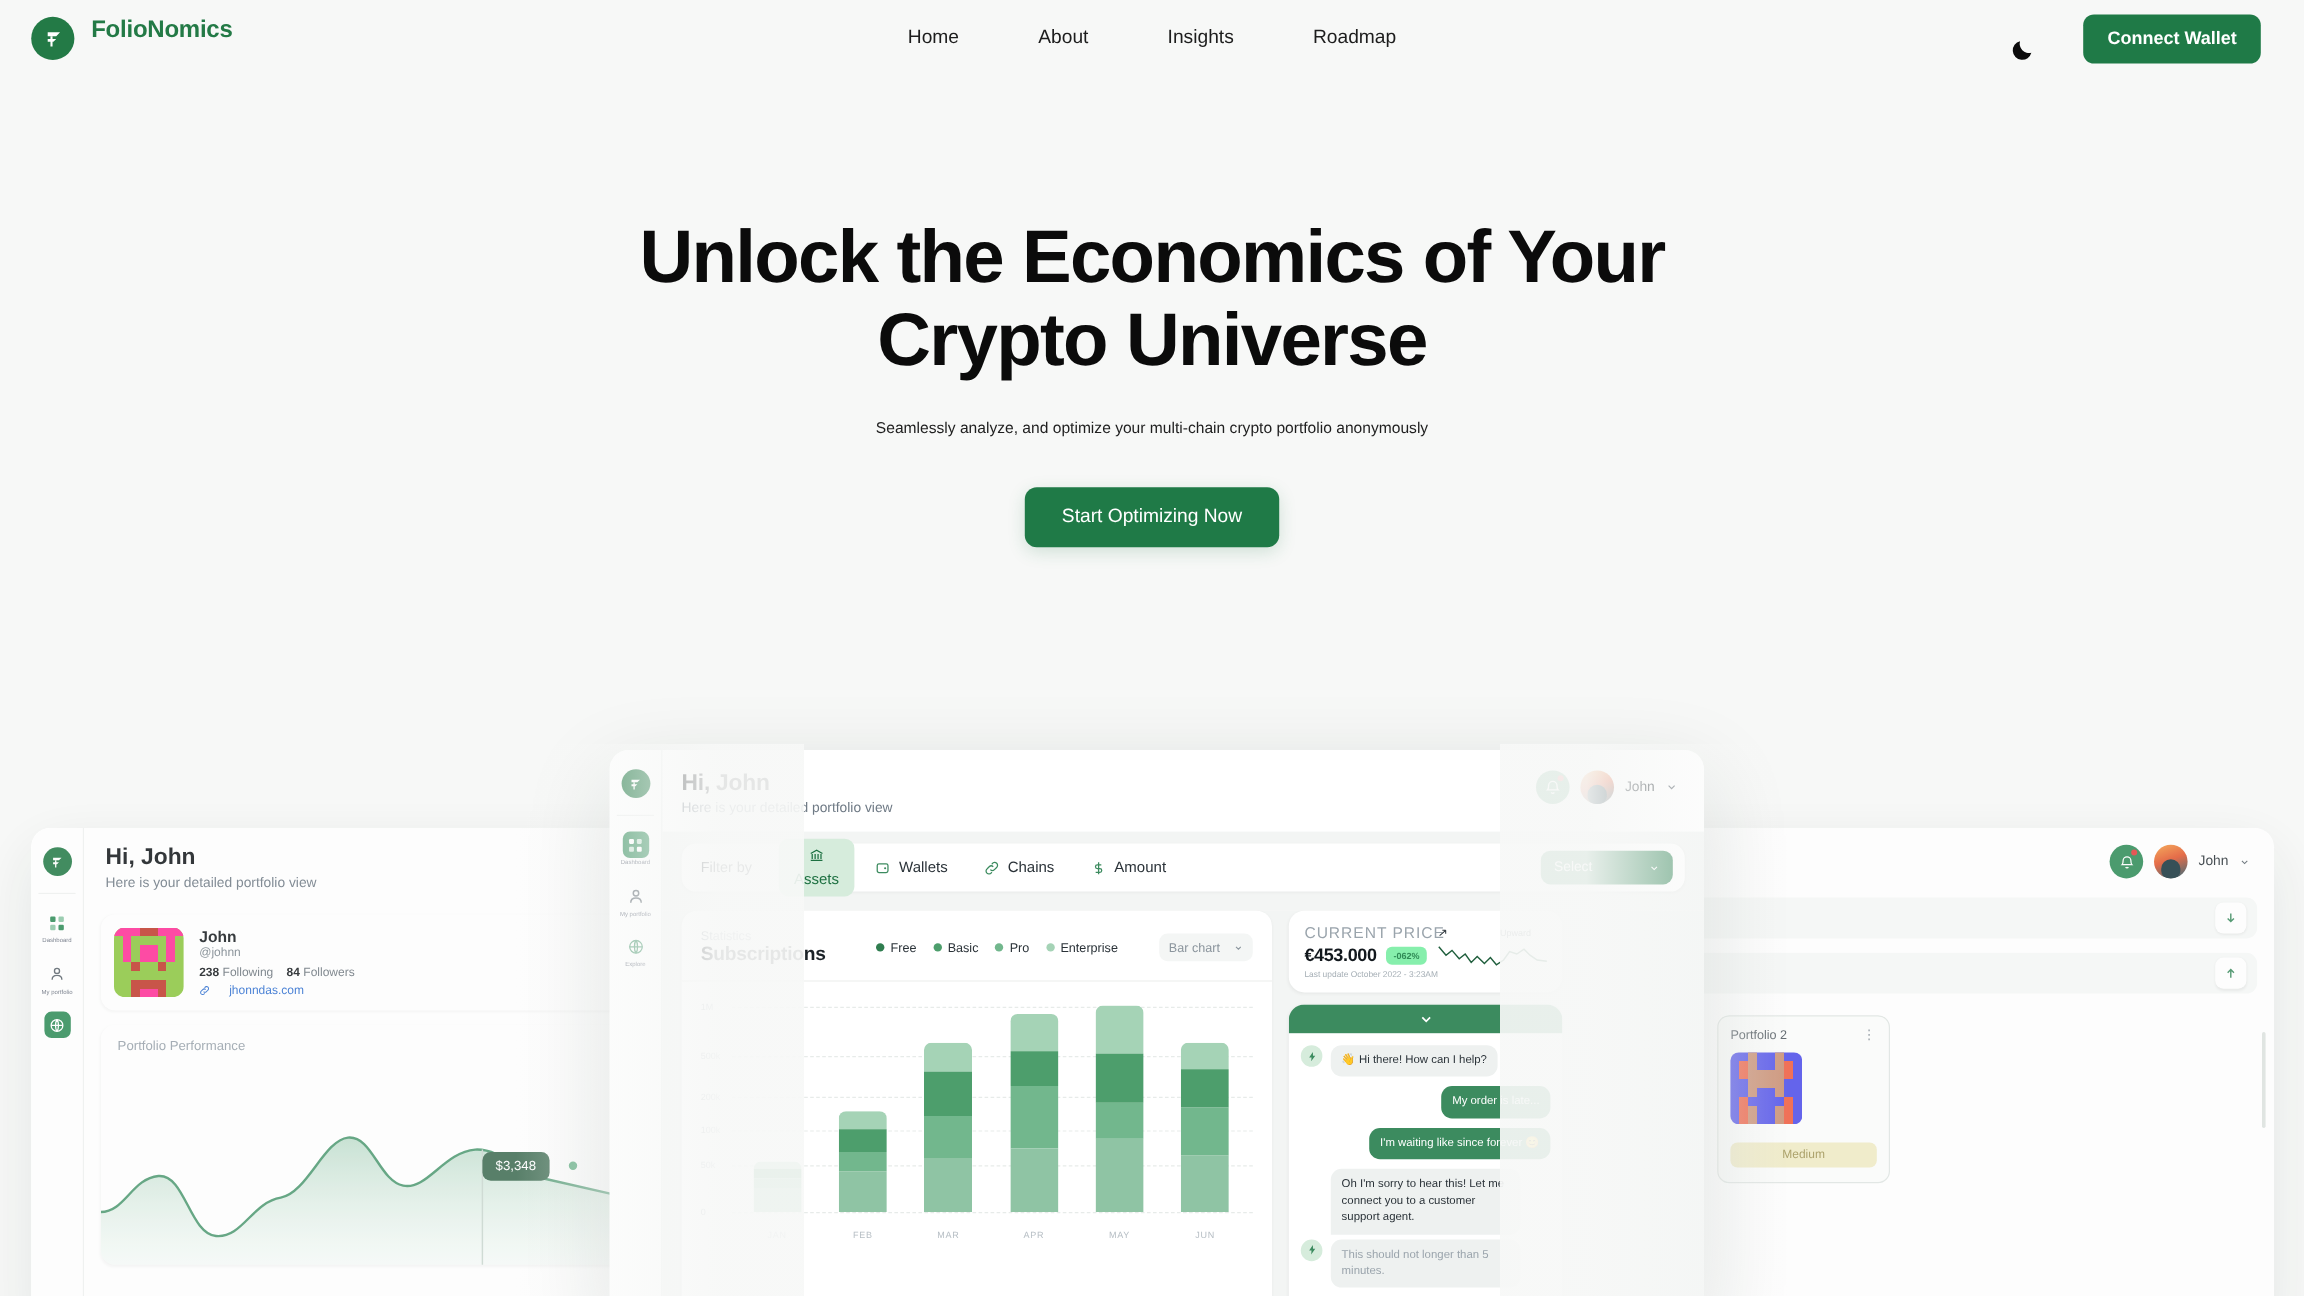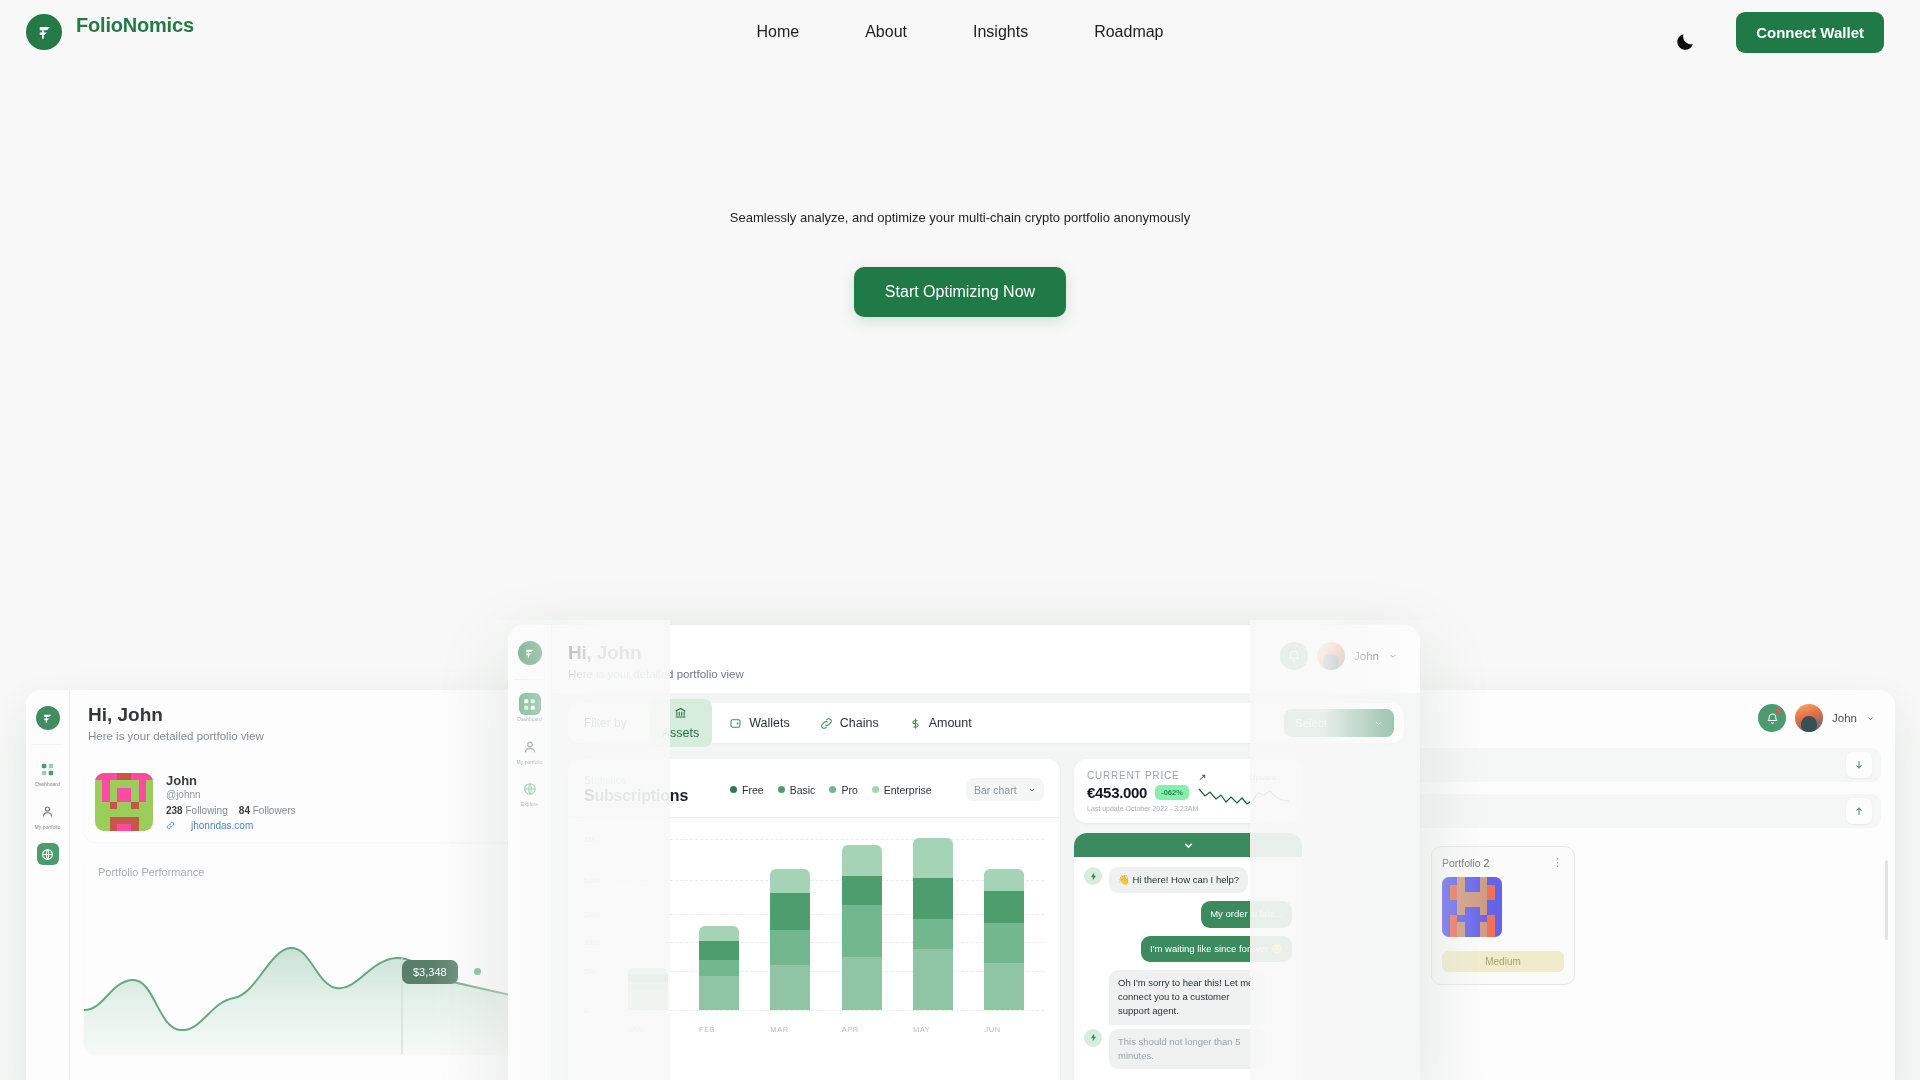--- a/index.html
+++ b/index.html
@@ -210,26 +210,26 @@
   .barcol { width: 40px; display: flex; flex-direction: column; justify-content: flex-end; height: 100%; }
   .bar {
     display: flex; flex-direction: column-reverse;
     border-radius: 6px 6px 0 0; overflow: hidden;
   }
   .seg { width: 100%; }
   .xlabels {
     position: absolute; left: 28px; right: 4px; bottom: 2px;
     display: flex; justify-content: space-around;
   }
-  .xlabel { width: 40px; text-align: left; font-size: 7.5px; color: #b6bec4; letter-spacing: .6px; }
+  .xlabel { width: 40px; text-align: center; font-size: 7.5px; color: #b6bec4; letter-spacing: .6px; }
 
   
   .rightcol { width: 228px; display: flex; flex-direction: column; gap: 10px; }
   .price-card { padding: 11px 13px; }
-  .price-eyebrow { font-size: 10px; color: #9aa4ac; letter-spacing: .8px; }
+  .price-eyebrow { font-size: 13px; color: #9aa4ac; letter-spacing: .8px; }
   .price-row { display: flex; align-items: center; gap: 8px; margin-top: 3px; }
   .price-val { font-size: 15px; font-weight: 700; color: #12181d; letter-spacing: -.3px; }
   .price-badge {
     font-size: 7.5px; color: #2f8a55; background: #86efac;
     padding: 3px 6px; border-radius: 5px; font-weight: 700;
   }
   .price-upd { font-size: 7px; color: #a5aeb5; margin-top: 4px; }
   .spark { position: absolute; right: 12px; top: 14px; width: 92px; }
   .spark-lbl { font-size: 7.5px; color: #5a646c; padding-left: 40px; }
 
@@ -802,15 +802,16 @@
   </div>
   <div class="nav-right">
     <svg class="moon" viewBox="0 0 24 24">
         <path d="M20.5 14.2A8.6 8.6 0 0110.2 3.6 8.6 8.6 0 1020.5 14.2z" fill="#0b0b0b"></path>
       </svg>
     <button class="wallet-btn">Connect Wallet</button>
   </div>
 </div>
 
 <div class="hero">
+  <h1>Unlock the Economics of Your Crypto Universe</h1>
   <p>Seamlessly analyze, and optimize your multi-chain crypto portfolio anonymously</p>
   <button class="cta">Start Optimizing Now</button>
 </div>
 
 </body></html>

